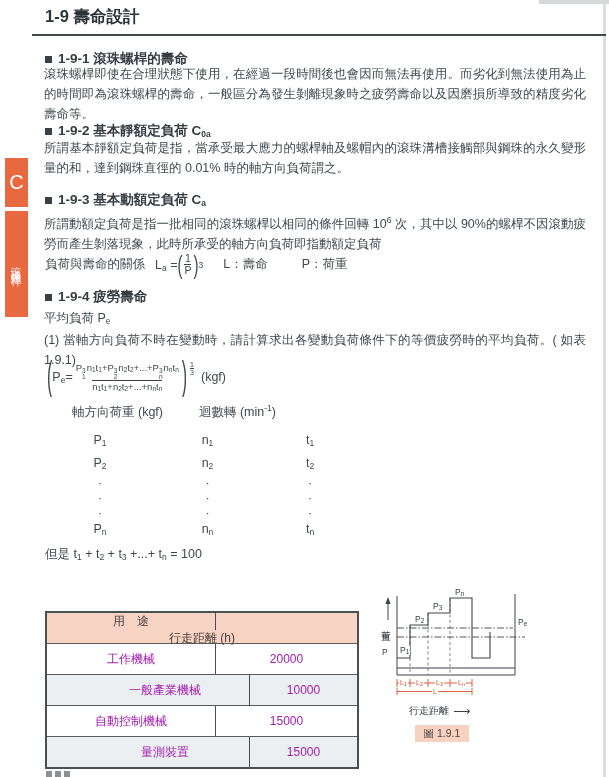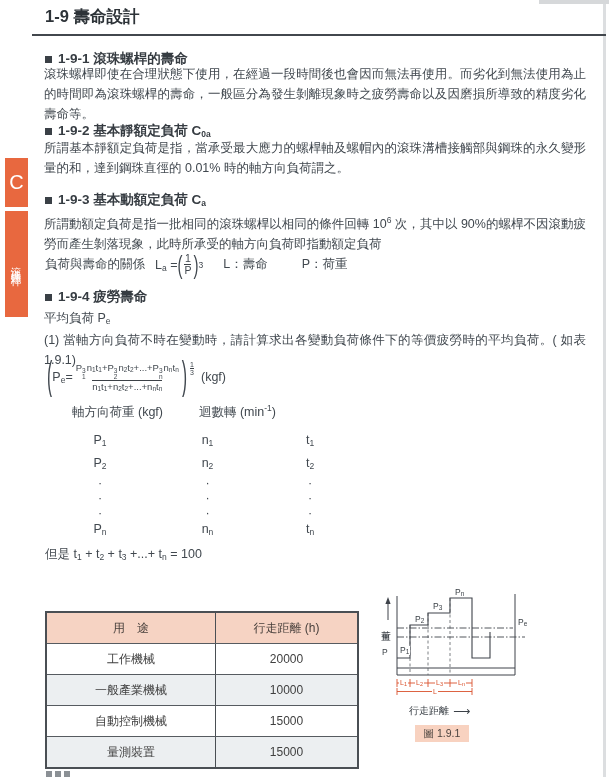--- a/index.html
+++ b/index.html
@@ -52,27 +52,27 @@
   .dotrow .cell{font-size:11px;color:#4a5056;line-height:10px;}
   
   .note{position:absolute;left:45px;top:546px;font-size:12.5px;color:#41484f;}
   
   .tbl-label{position:absolute;left:48px;top:589px;display:flex;align-items:center;font-size:11.5px;margin-top:24px;}
   .tbl-tag{background:#f8d2c0;color:#4c443f;padding:2px 9px;margin-right:12px;font-size:11px;}
   .tbl-title{color:#3f464d;}
   .ltable{position:absolute;left:45px;top:611px;width:310px;border:2px solid #4a4f54;
           border-collapse:collapse;background:#fff;}
   .ltable .trow{display:flex;height:30px;border-top:1px solid #565b60;}
-  .ltable .trow:first-child{border-top:none;}
-  .ltable .tc{display:flex;align-items:center;justify-content:center;font-size:12px;color:#404040;}
+  .ltable .trow:first-child{border-top:none;flex-direction:column;}
+  .ltable .tc{display:flex;align-items:center;justify-content:center;font-size:12px;color:#a21caf;}
   .ltable .tc1{width:168px;border-right:1.5px solid #4a4f54;}
   .ltable .tc2{flex:1;}
   .ltable .hrow{background:#f6d3c3;}
   .ltable .hrow .tc{color:#473f3b;}
-  .ltable .alt{background:#eceff1;}
+  .ltable .alt{background:#eceff1;padding-left:34px;}
   
   .fig{position:absolute;left:375px;top:590px;width:164px;height:170px;}
   .fig svg{position:absolute;left:0;top:2px;}
   .flabel{position:absolute;font-size:8.5px;color:#3b4147;line-height:9px;background:#fff;padding:0 1px;}
   .flabel sub{font-size:6.5px;vertical-align:-1px;}
   .ylab{position:absolute;left:4px;top:33px;writing-mode:vertical-rl;font-size:9.5px;color:#3b4147;letter-spacing:1px;}
   .dimlab{position:absolute;font-size:7px;color:#d9512c;background:#fff;padding:0 1px;line-height:7px;}
   .dimlab sub{font-size:5.5px;vertical-align:-1px;}
   .xlab{position:absolute;left:34px;top:114px;font-size:10px;color:#3b4147;display:flex;align-items:center;}
   .xlab .arr{font-size:12px;margin-left:4px;letter-spacing:-1px;}

